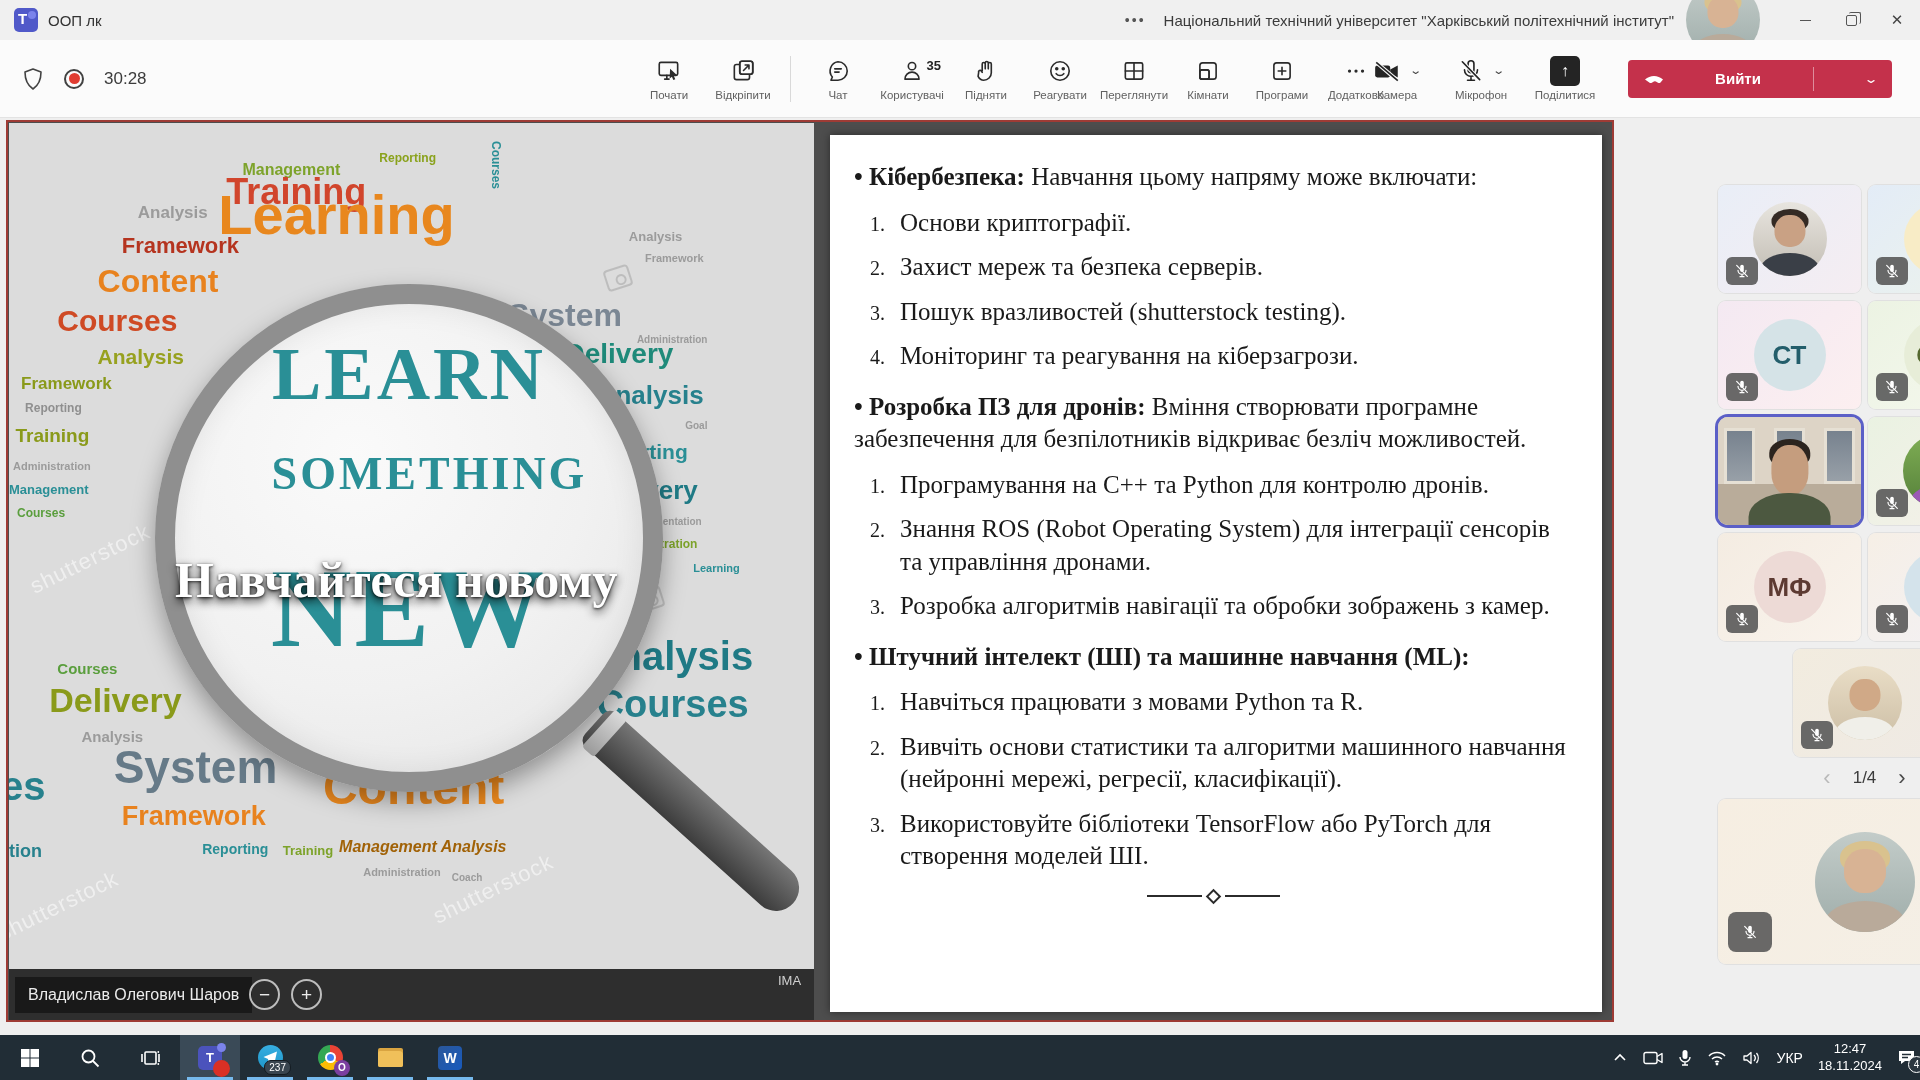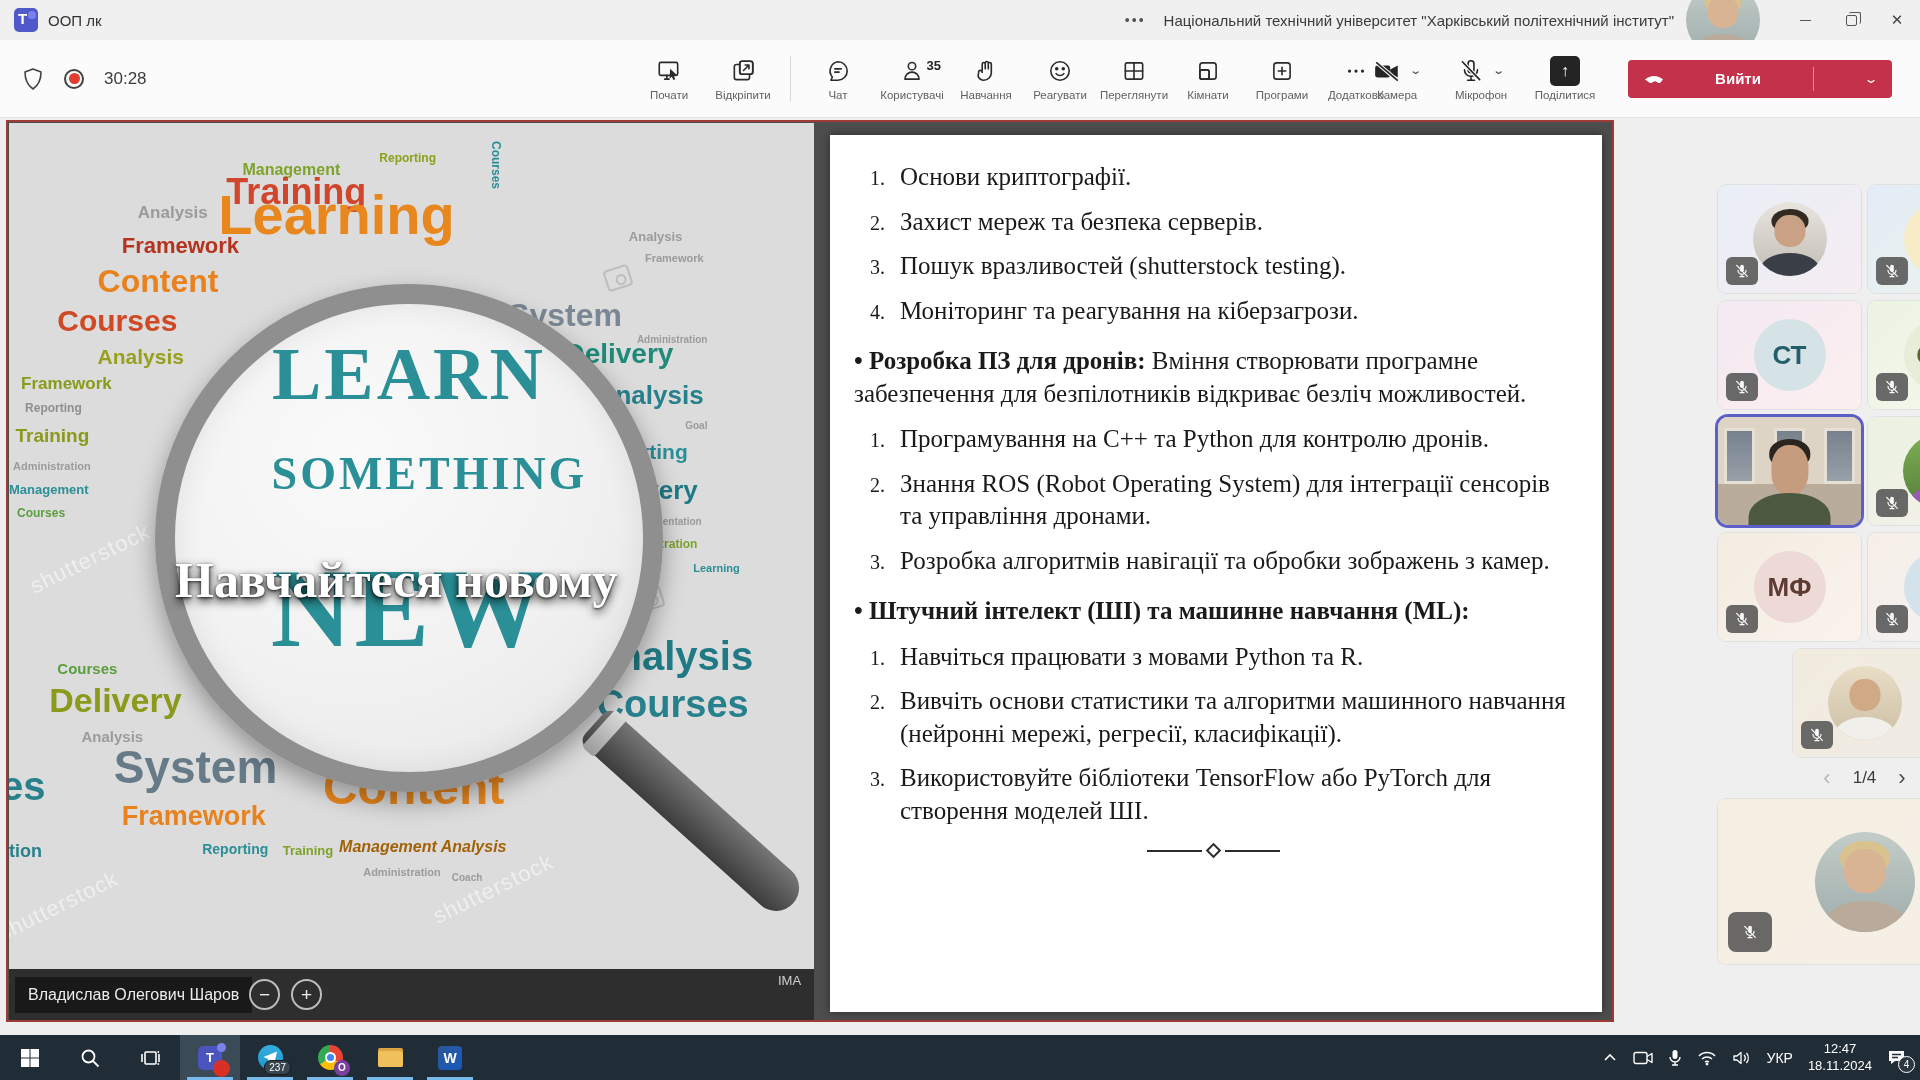--- a/index.html
+++ b/index.html
@@ -111,21 +111,21 @@
 
   
   .taskbar { position:absolute; left:0; bottom:0; width:1920px; height:45px; background:#212d36; display:flex; align-items:stretch; z-index:20; }
   .tk-btn { width:60px; display:flex; align-items:center; justify-content:center; position:relative; cursor:pointer; }
   .tk-btn.active { background:#3a4a57; }
   .tk-underline { position:absolute; bottom:0; left:7px; right:7px; height:3px; background:#76b9ed; }
   .tk-ic { width:26px; height:26px; position:relative; display:flex; align-items:center; justify-content:center; }
   .badge-dark { position:absolute; right:-8px; bottom:-4px; background:#39454f; color:#fff; font-size:10px; padding:1px 4px; border-radius:7px; border:1px solid #141c22; }
   .badge-round { position:absolute; right:-7px; bottom:-5px; width:16px; height:16px; border-radius:50%; background:#7b3fa0; color:#fff; font-size:10px; font-weight:bold; display:flex; align-items:center; justify-content:center; }
   .teams-dot { position:absolute; right:-7px; bottom:-6px; width:17px; height:17px; border-radius:50%; background:#d93025; }
-  .tray { margin-left:auto; display:flex; align-items:center; gap:15px; padding-right:14px; color:#fff; }
+  .tray { margin-left:auto; display:flex; align-items:center; gap:15px; padding-right:4px; color:#fff; }
   .tray-item { display:flex; align-items:center; justify-content:center; cursor:pointer; }
   .tray-lang { font-size:14px; }
   .tray-clock { text-align:center; font-size:13px; line-height:1.25; cursor:pointer; }
   .tray-notif { position:relative; cursor:pointer; }
   .notif-badge { position:absolute; right:-9px; bottom:-7px; width:17px; height:17px; border-radius:50%; background:#2b3640; border:1.5px solid #fff; color:#fff; font-size:10px; display:flex; align-items:center; justify-content:center; }
   svg.gl { display:block; }
 </style>
 </head>
 <body>
 
@@ -206,21 +206,21 @@
           <span class="tool-badge" style="position: absolute; right: -16px; top: 1px;">35</span>
         </span>
         <span class="tlabel">Користувачі</span>
       </div>
       <div class="tool-item">
         <span class="ticon">
           <svg class="gl" width="26" height="26" viewBox="0 0 24 24" fill="none" stroke="#2b2b2b" stroke-width="1.5" stroke-linecap="round" stroke-linejoin="round">
             <path d="M8.5 12 V5.5 a1.4 1.4 0 0 1 2.8 0 V10 M11.3 10 V4.6 a1.4 1.4 0 0 1 2.8 0 V10 M14.1 10 V5.5 a1.4 1.4 0 0 1 2.8 0 V13.5 a7 7 0 0 1 -7 7 c-2.6 0 -4 -1.3 -5.2 -3.6 L5.2 13.4 a1.5 1.5 0 0 1 2.6 -1.4 l.7 1.2"></path>
           </svg>
         </span>
-        <span class="tlabel">Навчання</span>
+        <span class="tlabel">Підняти</span>
       </div>
       <div class="tool-item">
         <span class="ticon">
           <svg class="gl" width="26" height="26" viewBox="0 0 24 24" fill="none" stroke="#2b2b2b" stroke-width="1.5" stroke-linecap="round" stroke-linejoin="round">
             <circle cx="12" cy="12" r="8.5"></circle>
             <circle cx="9" cy="10" r="0.9" fill="#2b2b2b"></circle>
             <circle cx="15" cy="10" r="0.9" fill="#2b2b2b"></circle>
             <path d="M8.5 14.5 a4.5 4.5 0 0 0 7 0"></path>
           </svg>
         </span>
@@ -382,20 +382,21 @@
 
     <div class="stage-strip">
       <div class="presenter-label">Владислав Олегович Шаров</div>
       <button class="zoom-btn" style="left:240px">−</button>
       <button class="zoom-btn" style="left:282px">+</button>
     </div>
     <div class="img-cut">IMA</div>
 
     <div class="slide" id="slide">
         <div class="s-sec">
+          <p class="s-lead"><b>Кібербезпека:</b><span> Навчання цьому напряму може включати:</span></p>
           <div class="s-item">
             <span class="num">1.</span>
             <span class="txt">Основи криптографії.</span>
           </div>
           <div class="s-item">
             <span class="num">2.</span>
             <span class="txt">Захист мереж та безпека серверів.</span>
           </div>
           <div class="s-item">
             <span class="num">3.</span>

